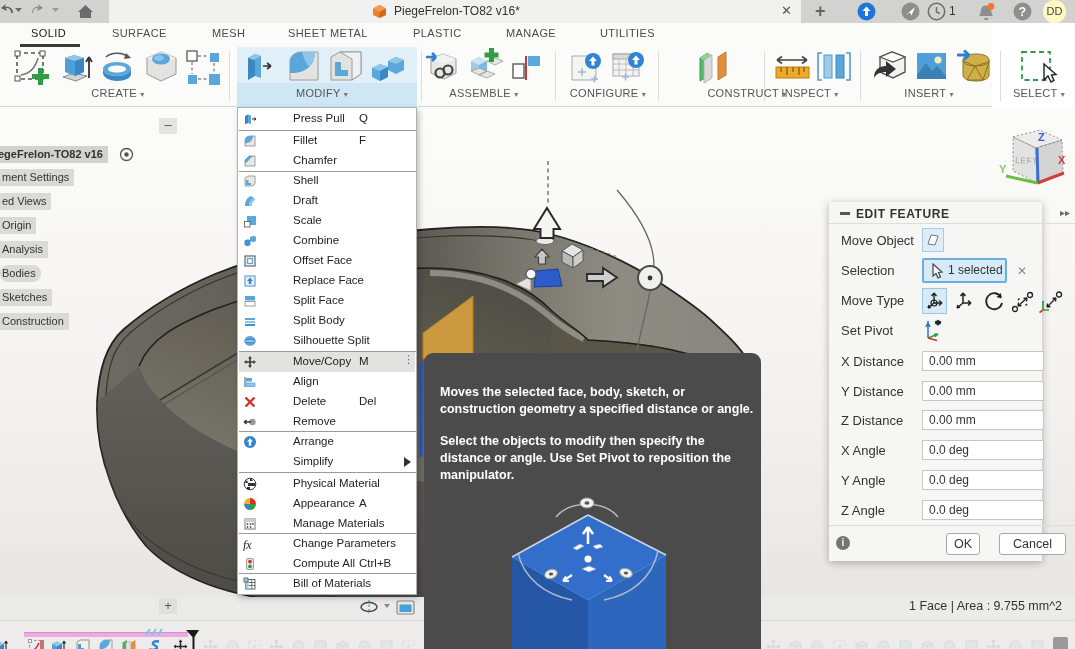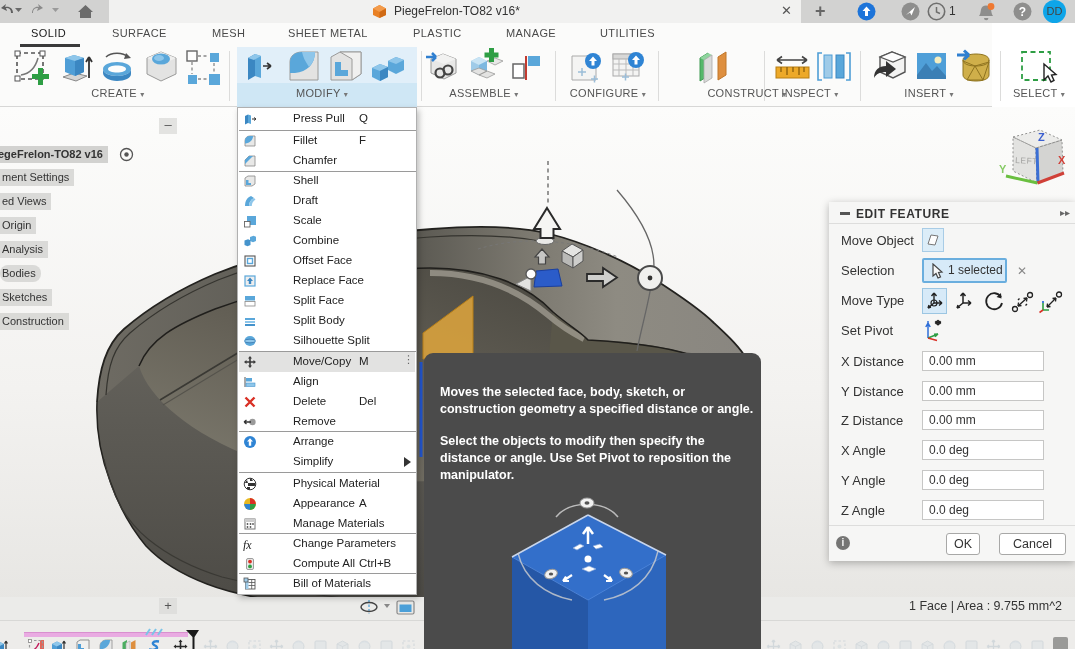--- a/index.html
+++ b/index.html
@@ -25,21 +25,21 @@
 #menu { position:absolute; left:237px; top:107px; width:180px; height:488px; background:#fff; border:1px solid #b0b0b0; box-shadow:2px 3px 6px rgba(0,0,0,0.25); z-index:30; }
 .mi { position:absolute; left:1px; width:176px; height:20px; }
 .mi .ic { position:absolute; left:4px; top:3px; width:14px; height:14px; }
 .mi .tx { position:absolute; left:24px; top:3px; font-size:11.5px; color:#222; white-space:nowrap;padding-left:30px; }
 .mi .sc { position:absolute; left:120px; top:3px; font-size:11.5px; color:#222; }
 .msep { position:absolute; left:1px; width:177px; height:1px; background:#9a9a9a; }
 
 #tooltip { position:absolute; left:424px; top:353px; width:337px; height:296px; background:#4b4b4b; border-radius:9px 9px 0 0; z-index:40; color:#fff; }
 #tooltip p { font-size:12.5px; font-weight:bold; line-height:17px; margin:0 16px; }
 
-#panel { position:absolute; left:829px; top:202px; width:246px; height:359px; background:#f6f6f5; box-shadow:0 2px 8px rgba(0,0,0,0.28); z-index:20; }
+#panel { position:absolute; left:829px; top:202px; width:213px; height:359px; background:#f6f6f5; box-shadow:0 2px 8px rgba(0,0,0,0.28); z-index:20; }
 .plabel { position:absolute; left:12px; font-size:13px; color:#333;text-align:right; }
 .pinput { position:absolute; left:93px; width:122px; height:20px; background:#fff; border:1px solid #c6c6c5; font-size:12px; color:#333; line-height:18px; padding-left:6px; }
 
 #timeline { position:absolute; left:0; top:620px; width:1075px; height:29px; background:#edecea; border-top:1px solid #d8d8d6; }
 .tli { position:absolute; top:15px; width:15px; height:15px; }
 .ghost { opacity:0.38; }
 #status { position:absolute; top:599px; right:13px; font-size:12.5px; color:#333; z-index:25; }
 </style>
 </head>
 <body>
@@ -194,21 +194,21 @@
       </svg>
     <div class="abs" style="left:148px;top:4px;font-size:12px;color:#333;">1</div>
     <svg class="abs" style="left:174px;top:2px;" width="20" height="19">
         <path d="M 9 16 a 2.2 2.2 0 0 0 4.4 0 Z M 4 14 C 5.5 12 5.5 10 6 7.5 C 6.5 5 8.5 3.5 11 3.5 C 13.5 3.5 15.5 5 16 7.5 C 16.5 10 16.5 12 18 14 Z" fill="#8e8e8d"></path>
         <circle cx="16" cy="4.5" r="3.4" fill="#ef7931"></circle>
       </svg>
     <svg class="abs" style="left:212px;top:2px;" width="19" height="19">
         <circle cx="9.5" cy="9.5" r="9" fill="#8e8e8d"></circle>
         <text x="9.5" y="13.6" font-size="12" font-weight="bold" fill="#fff" text-anchor="middle" font-family="Liberation Sans">?</text>
       </svg>
-    <div class="abs" style="left:242px;top:0px;width:23px;height:23px;border-radius:50%;background:#0ea5e9;text-align:center;line-height:23px;font-size:11px;color:#444;">DD</div>
+    <div class="abs" style="left:242px;top:0px;width:23px;height:23px;border-radius:50%;background:#fef9c3;text-align:center;line-height:23px;font-size:11px;color:#444;">DD</div>
   </div>
 </div>
 <div id="ribbon">
   <div class="rtab active" style="left:31px;">SOLID</div>
   <div class="rtab" style="left:112px;">SURFACE</div>
   <div class="rtab" style="left:212px;">MESH</div>
   <div class="rtab" style="left:288px;">SHEET METAL</div>
   <div class="rtab" style="left:413px;">PLASTIC</div>
   <div class="rtab" style="left:506px;">MANAGE</div>
   <div class="rtab" style="left:600px;">UTILITIES</div>

